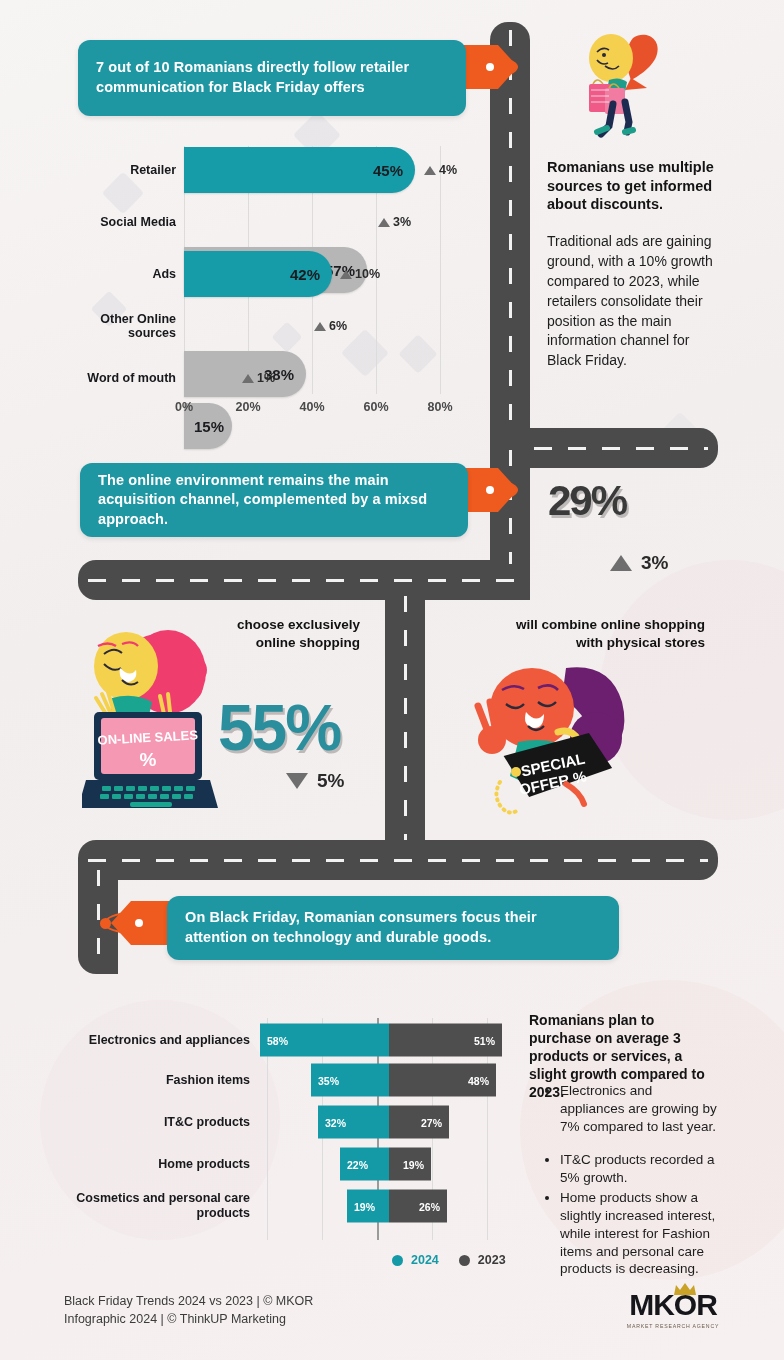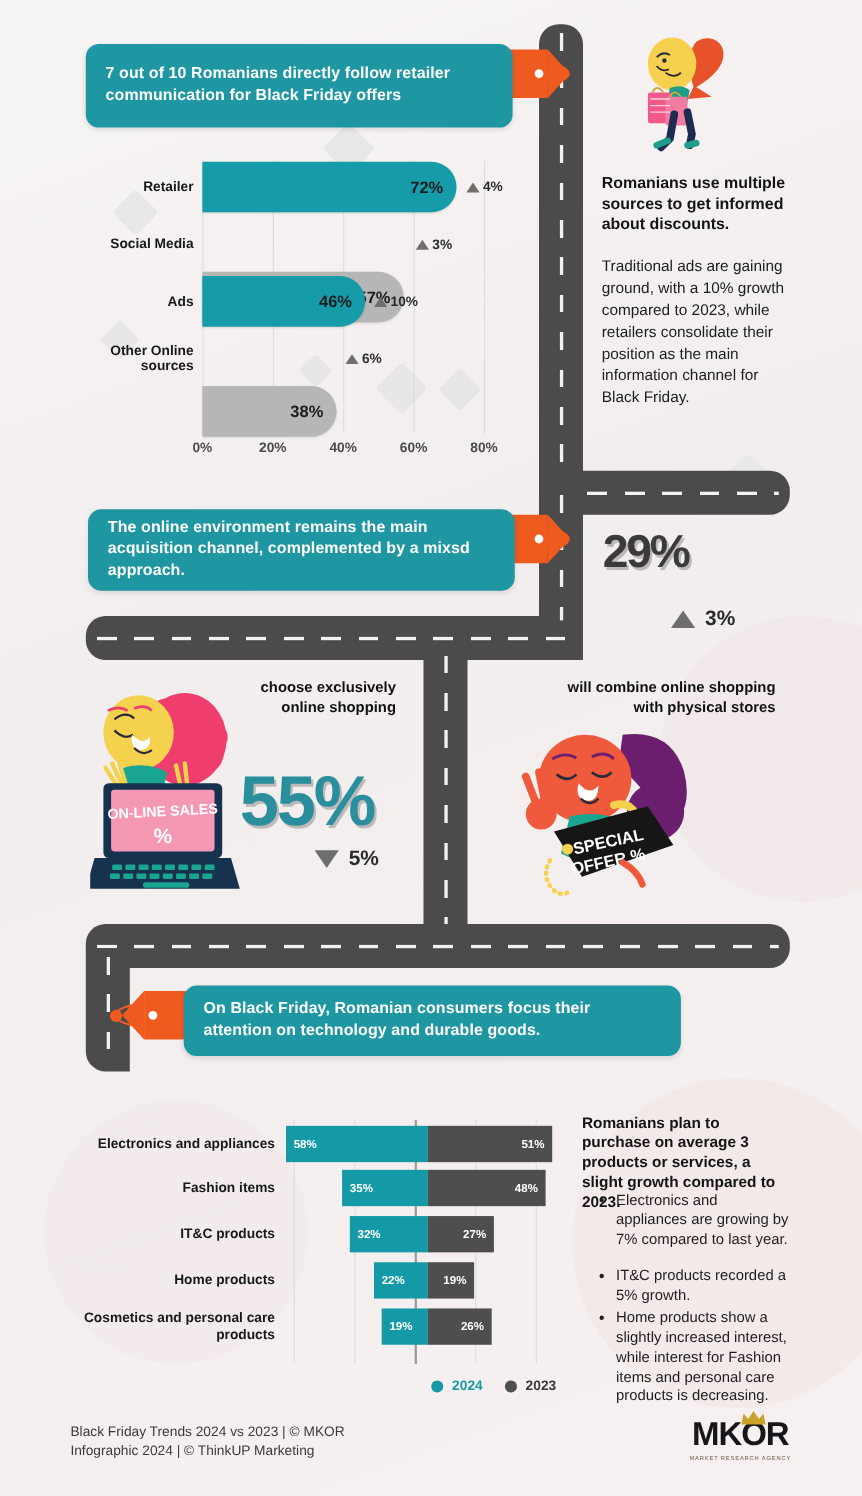--- a/index.html
+++ b/index.html
@@ -228,21 +228,21 @@
     <div class="c1-grid" style="left:106px;height:248px;"></div>
     <div class="c1-grid" style="left:170px;height:248px;"></div>
     <div class="c1-grid" style="left:234px;height:248px;"></div>
     <div class="c1-grid" style="left:298px;height:248px;"></div>
     <div class="c1-grid" style="left:362px;height:248px;"></div>
 
     <div class="c1-row" style="top:0px;">
       <div class="c1-label">Retailer</div>
       <div class="c1-plot">
         <div class="c1-bar teal" style="width:231px;">
-          <span>72%</span>
+          <span>45%</span>
         </div>
         <div class="c1-delta" style="left:240px;">
           <span class="tri-up"></span>
           <span>4%</span>
         </div>
       </div>
     </div>
 
     <div class="c1-row" style="top:52px;">
       <div class="c1-label">Social Media</div>
@@ -254,21 +254,21 @@
           <span class="tri-up"></span>
           <span>3%</span>
         </div>
       </div>
     </div>
 
     <div class="c1-row" style="top:104px;">
       <div class="c1-label">Ads</div>
       <div class="c1-plot">
         <div class="c1-bar teal" style="width:148px;">
-          <span>46%</span>
+          <span>42%</span>
         </div>
         <div class="c1-delta" style="left:156px;">
           <span class="tri-up"></span>
           <span>10%</span>
         </div>
       </div>
     </div>
 
     <div class="c1-row" style="top:156px;">
       <div class="c1-label">Other Online sources</div>
@@ -276,20 +276,32 @@
         <div class="c1-bar grey" style="width:122px;">
           <span>38%</span>
         </div>
         <div class="c1-delta" style="left:130px;">
           <span class="tri-up"></span>
           <span>6%</span>
         </div>
       </div>
     </div>
 
+    <div class="c1-row" style="top:208px;">
+      <div class="c1-label">Word of mouth</div>
+      <div class="c1-plot">
+        <div class="c1-bar grey" style="width:48px;padding-right:8px;">
+          <span>15%</span>
+        </div>
+        <div class="c1-delta" style="left:58px;">
+          <span class="tri-up"></span>
+          <span>1%</span>
+        </div>
+      </div>
+    </div>
 
     <div class="c1-axis" style="left:106px;">0%</div>
     <div class="c1-axis" style="left:170px;">20%</div>
     <div class="c1-axis" style="left:234px;">40%</div>
     <div class="c1-axis" style="left:298px;">60%</div>
     <div class="c1-axis" style="left:362px;">80%</div>
   </div>
 
   <div class="side-head" style="left:547px;top:158px;width:172px;">Romanians use multiple sources to get informed about discounts.</div>
   <div class="side-body" style="left:547px;top:232px;width:172px;">Traditional ads are gaining ground, with a 10% growth compared to 2023, while retailers consolidate their position as the main information channel for Black Friday.</div>

